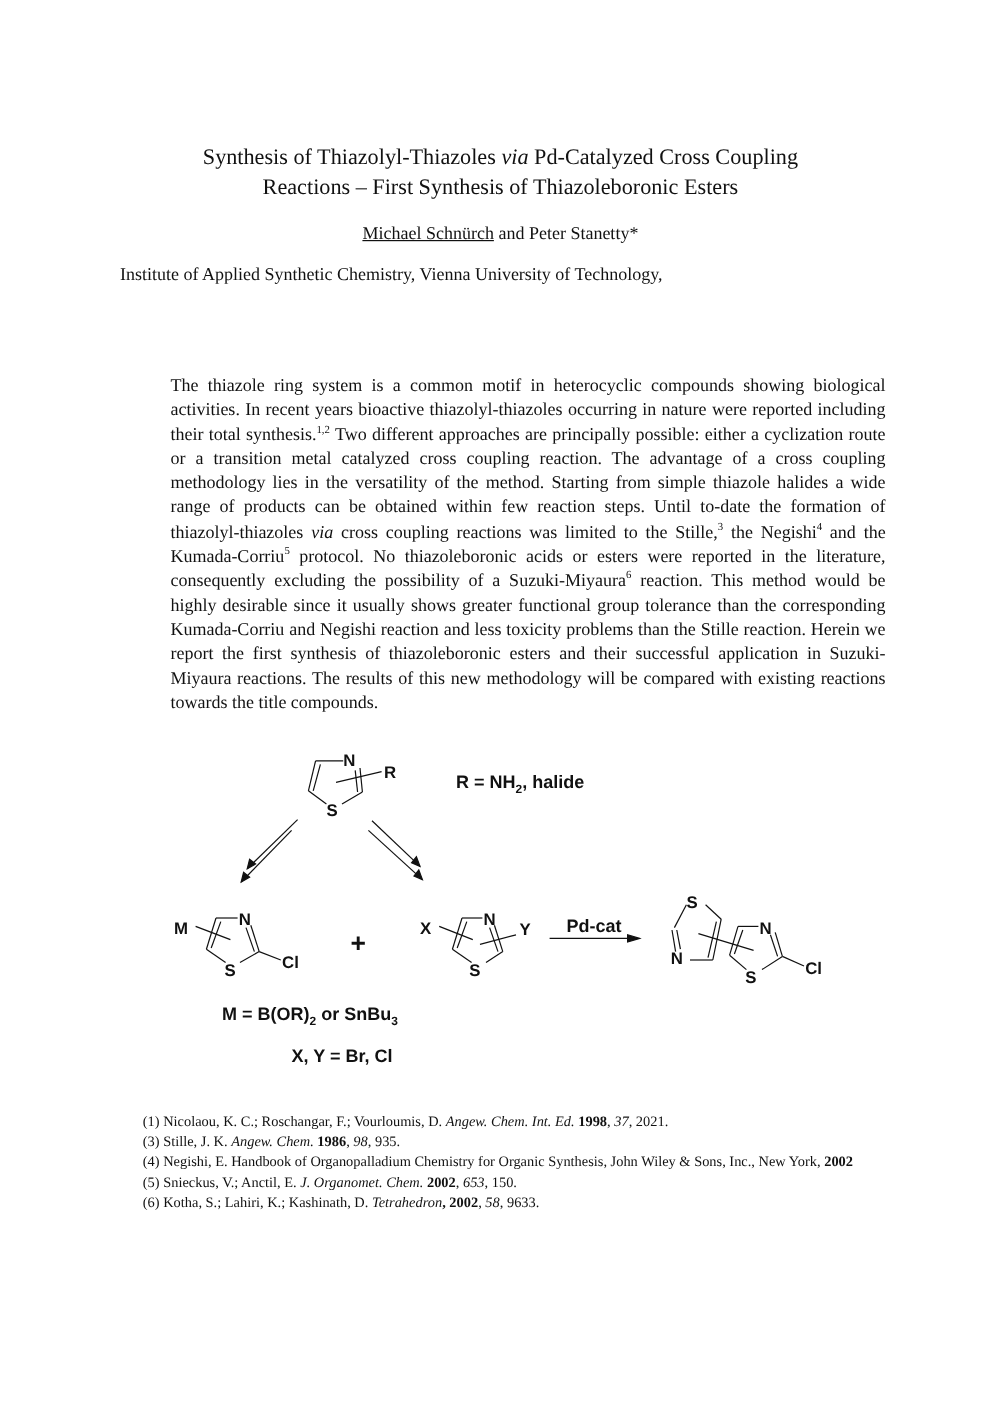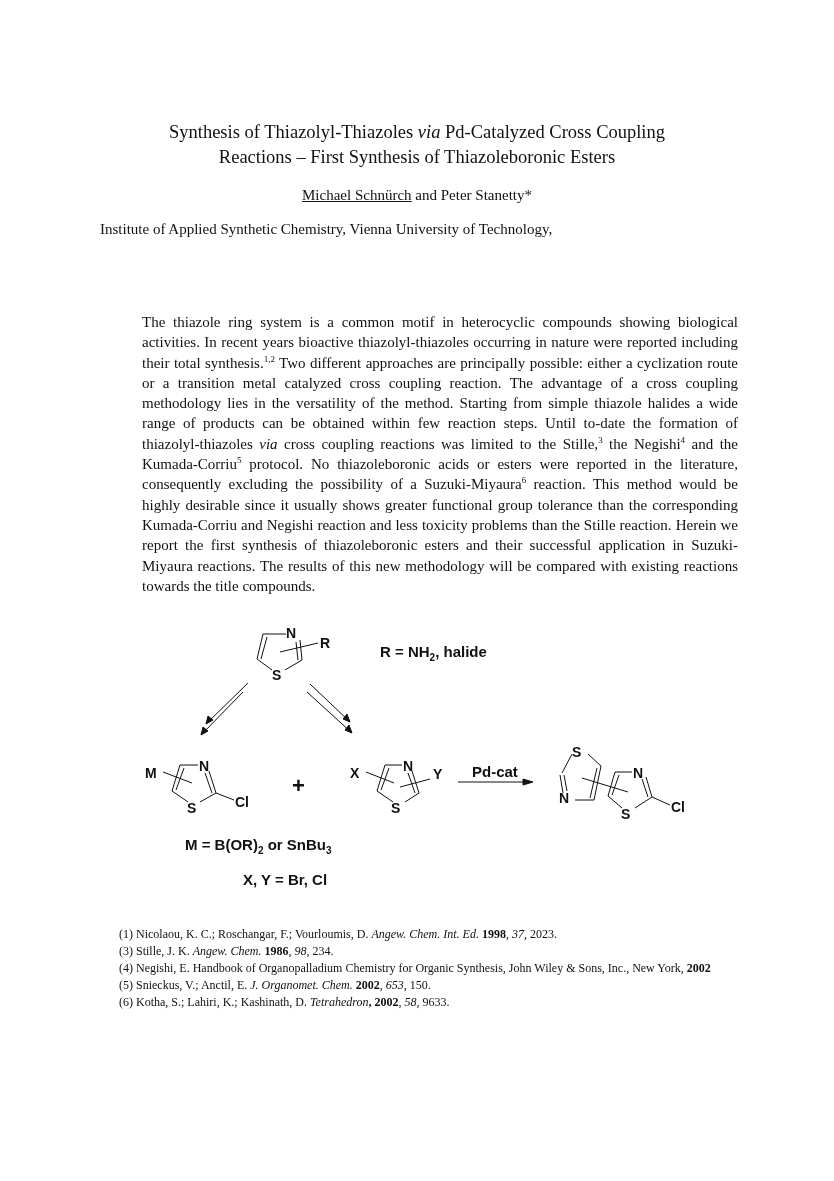--- a/index.html
+++ b/index.html
@@ -132,18 +132,18 @@
   <text x="559" y="803" font-size="14">N</text>
   <text x="633" y="778" font-size="14">N</text>
   <text x="621" y="819" font-size="14">S</text>
   <text x="671" y="812" font-size="14">Cl</text>
 
   <text x="185" y="850" font-size="15"><tspan>M = B(OR)</tspan><tspan font-size="10" dy="4">2</tspan><tspan dy="-4"> or SnBu</tspan><tspan font-size="10" dy="4">3</tspan></text>
   <text x="243" y="885" font-size="15">X, Y = Br, Cl</text>
 </svg>
 
 <div class="refs serif">
-  <div><span>(1) </span><span>Nicolaou, K. C.; Roschangar, F.; Vourloumis, D. </span><i>Angew. Chem. Int. Ed.</i><b> 1998</b><span>, </span><i>37</i><span>, 2023.</span></div>
-  <div><span>(3) </span><span>Stille, J. K. </span><i>Angew. Chem.</i><b> 1986</b><span>, </span><i>98</i><span>, 234.</span></div>
+  <div><span>(1) </span><span>Nicolaou, K. C.; Roschangar, F.; Vourloumis, D. </span><i>Angew. Chem. Int. Ed.</i><b> 1998</b><span>, </span><i>37</i><span>, 2021.</span></div>
+  <div><span>(3) </span><span>Stille, J. K. </span><i>Angew. Chem.</i><b> 1986</b><span>, </span><i>98</i><span>, 935.</span></div>
   <div><span>(4) </span><span>Negishi, E. Handbook of Organopalladium Chemistry for Organic Synthesis, John Wiley &amp; Sons, Inc., New York, </span><b>2002</b></div>
   <div><span>(5) </span><span>Snieckus, V.; Anctil, E. </span><i>J. Organomet. Chem.</i><b> 2002</b><span>, </span><i>653</i><span>, 150.</span></div>
   <div><span>(6) </span><span>Kotha, S.; Lahiri, K.; Kashinath, D. </span><i>Tetrahedron</i><b>, 2002</b><span>, </span><i>58</i><span>, 9633.</span></div>
 </div>
 
 </body></html>

